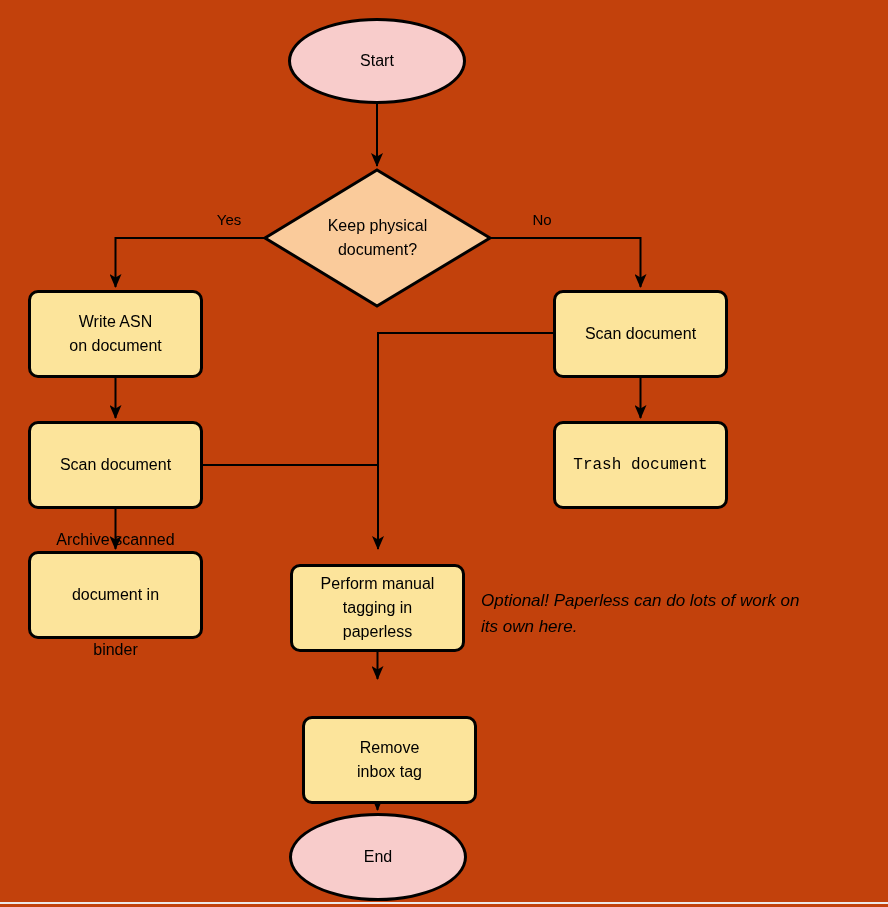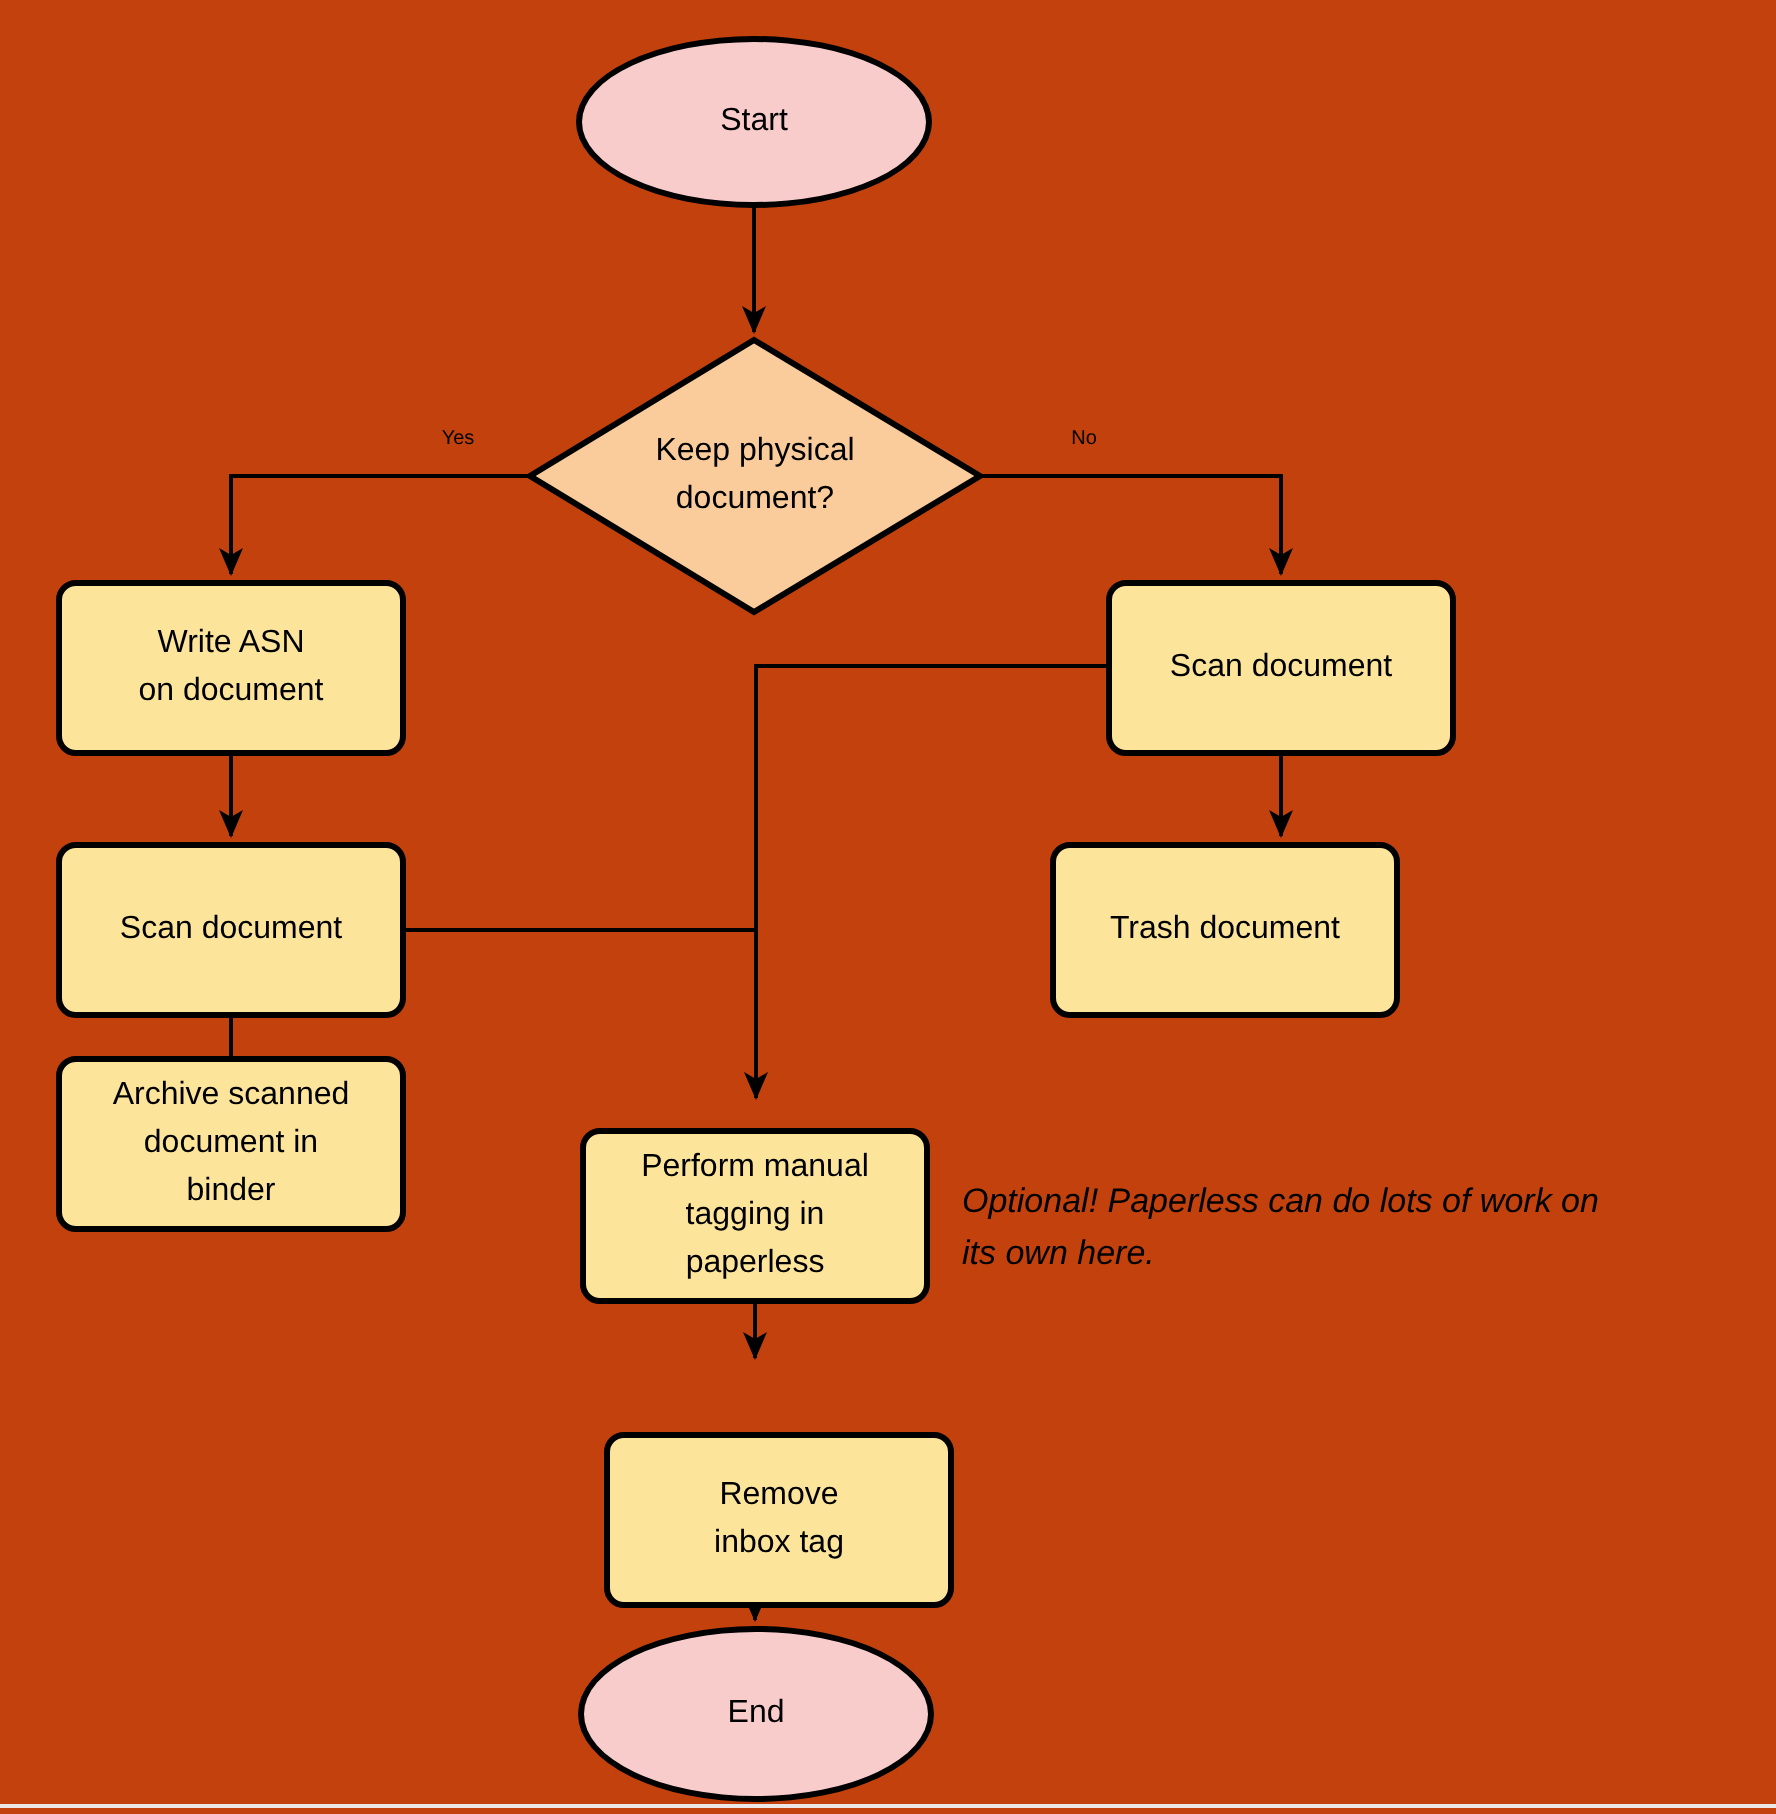--- a/index.html
+++ b/index.html
@@ -58,21 +58,21 @@
     align-items: center;
     justify-content: center;
     text-align: left;
     font-size: 16px;
     line-height: 24px;
   }
   .edge-label {
     position: absolute;
     width: 60px;
     text-align: center;
-    font-size: 10px;
+    font-size: 15px;
     line-height: 18px;
   }
   .annotation {
     position: absolute;
     left: 481px;
     top: 588px;
     font-size: 17px;
     line-height: 26px;
     font-style: italic;
     text-align: left;
@@ -127,31 +127,31 @@
 
   <div class="node process" style="left:28px; top:290px;">
     <span>Write ASN</span>
     <span>on document</span>
   </div>
 
   <div class="node process" style="left:28px; top:421px;">
     <span>Scan document</span>
   </div>
 
-  <div class="node process" style="left:28px; top:528px;">
+  <div class="node process" style="left:28px; top:551px;gap:31px;">
     <span>Archive scanned</span>
     <span>document in</span>
     <span>binder</span>
   </div>
 
   <div class="node process" style="left:553px; top:290px;">
     <span>Scan document</span>
   </div>
 
-  <div class="node process" style="left:525px; top:421px;">
+  <div class="node process" style="left:553px; top:421px;font-family:Liberation Mono, monospace;">
     <span>Trash document</span>
   </div>
 
   <div class="node process" style="left:290px; top:552px;margin-top:12px;">
     <span>Perform manual</span>
     <span>tagging in</span>
     <span>paperless</span>
   </div>
 
   <div class="annotation">

